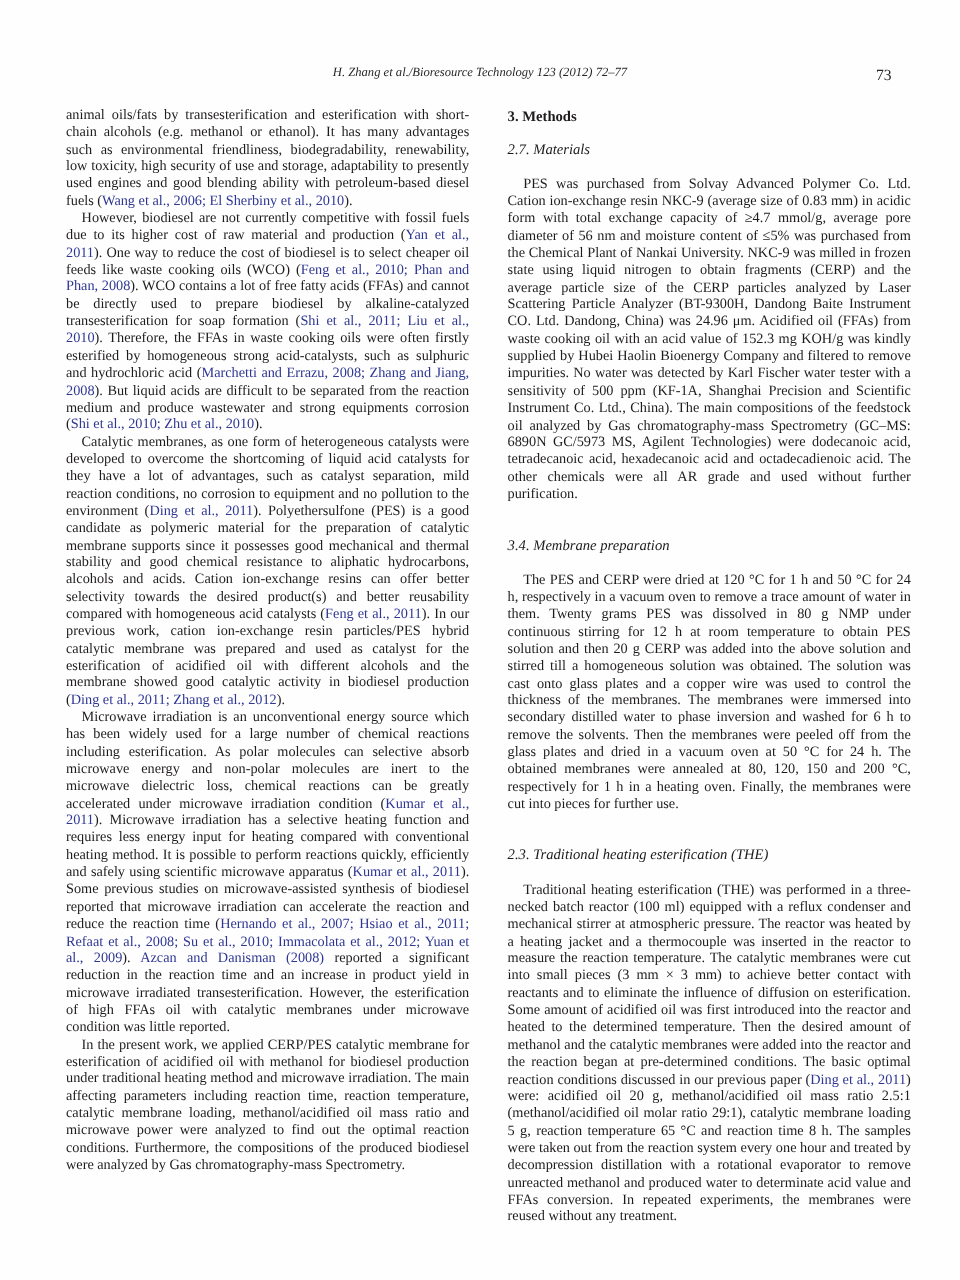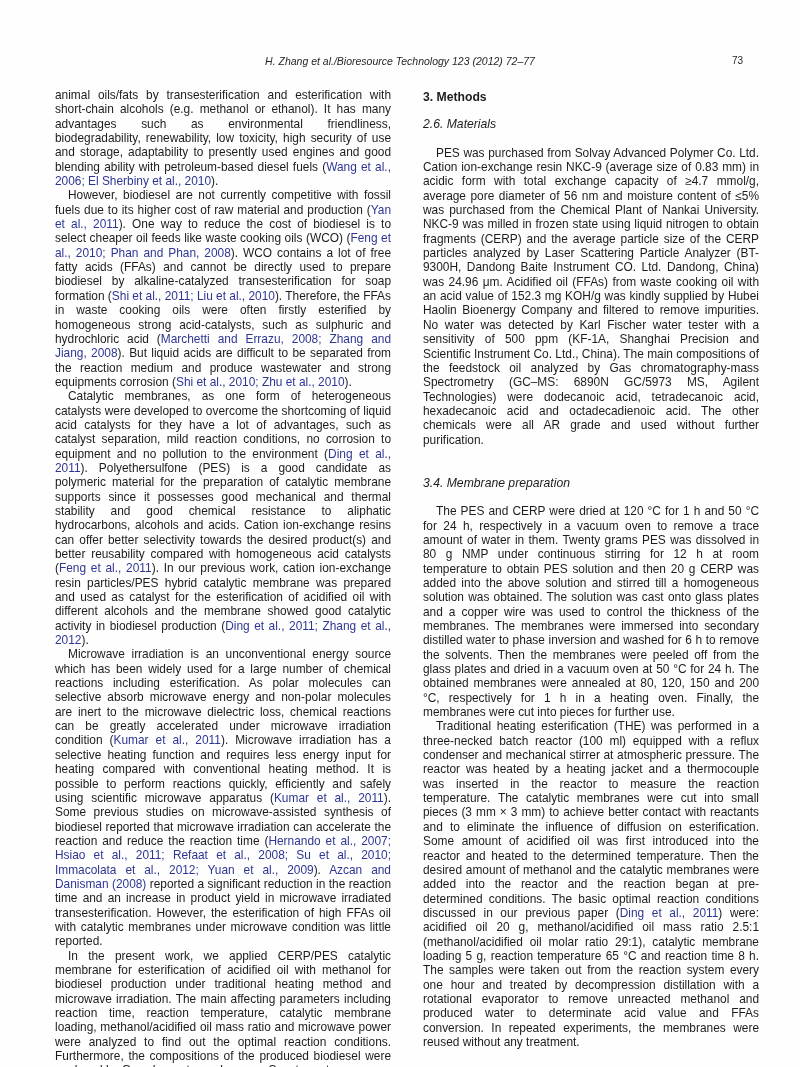--- a/index.html
+++ b/index.html
@@ -1,41 +1,41 @@
 <!DOCTYPE html>
 <html lang="en"><head>
 <meta charset="utf-8">
 <style>
   html, body { margin: 0; padding: 0; background: #ffffff; }
   .page {
     position: relative;
     width: 800px;
     height: 1067px;
     background: #fefefe;
-    font-family: Liberation Sans, sans-serif;
+    font-family: Liberation Serif, serif;
     color: #1e1b1c;
     overflow: hidden;
   }
   .running-header {
     position: absolute;
     top: 55px;
     left: 55px;
     right: 55px;
     height: 16px;
     font-size: 10.5px;
     text-align: center;
     color: #2a2627;
   }
   .running-title { font-style: italic; }
   .page-number {
     position: absolute;
     right: 2px;
     top: 0;
     font-style: normal;
-    font-size: 10px;
+    font-size: 13px;
   }
   .columns {
     position: absolute;
     top: 88px;
     left: 55px;
     display: flex;
     gap: 32px;
   }
   .col {
     width: 336px;
@@ -79,20 +79,21 @@
   <div class="columns">
     <div class="col" id="left-col">
         <p><span>animal oils/fats by transesterification and esterification with short-chain alcohols (e.g. methanol or ethanol). It has many advantages such as environmental friendliness, biodegradability, renewability, low toxicity, high security of use and storage, adaptability to presently used engines and good blending ability with petroleum-based diesel fuels (</span><span class="cite">Wang et al., 2006; El Sherbiny et al., 2010</span><span>).</span></p>
         <p class="indent"><span>However, biodiesel are not currently competitive with fossil fuels due to its higher cost of raw material and production (</span><span class="cite">Yan et al., 2011</span><span>). One way to reduce the cost of biodiesel is to select cheaper oil feeds like waste cooking oils (WCO) (</span><span class="cite">Feng et al., 2010; Phan and Phan, 2008</span><span>). WCO contains a lot of free fatty acids (FFAs) and cannot be directly used to prepare biodiesel by alkaline-catalyzed transesterification for soap formation (</span><span class="cite">Shi et al., 2011; Liu et al., 2010</span><span>). Therefore, the FFAs in waste cooking oils were often firstly esterified by homogeneous strong acid-catalysts, such as sulphuric and hydrochloric acid (</span><span class="cite">Marchetti and Errazu, 2008; Zhang and Jiang, 2008</span><span>). But liquid acids are difficult to be separated from the reaction medium and produce wastewater and strong equipments corrosion (</span><span class="cite">Shi et al., 2010; Zhu et al., 2010</span><span>).</span></p>
         <p class="indent"><span>Catalytic membranes, as one form of heterogeneous catalysts were developed to overcome the shortcoming of liquid acid catalysts for they have a lot of advantages, such as catalyst separation, mild reaction conditions, no corrosion to equipment and no pollution to the environment (</span><span class="cite">Ding et al., 2011</span><span>). Polyethersulfone (PES) is a good candidate as polymeric material for the preparation of catalytic membrane supports since it possesses good mechanical and thermal stability and good chemical resistance to aliphatic hydrocarbons, alcohols and acids. Cation ion-exchange resins can offer better selectivity towards the desired product(s) and better reusability compared with homogeneous acid catalysts (</span><span class="cite">Feng et al., 2011</span><span>). In our previous work, cation ion-exchange resin particles/PES hybrid catalytic membrane was prepared and used as catalyst for the esterification of acidified oil with different alcohols and the membrane showed good catalytic activity in biodiesel production (</span><span class="cite">Ding et al., 2011; Zhang et al., 2012</span><span>).</span></p>
         <p class="indent"><span>Microwave irradiation is an unconventional energy source which has been widely used for a large number of chemical reactions including esterification. As polar molecules can selective absorb microwave energy and non-polar molecules are inert to the microwave dielectric loss, chemical reactions can be greatly accelerated under microwave irradiation condition (</span><span class="cite">Kumar et al., 2011</span><span>). Microwave irradiation has a selective heating function and requires less energy input for heating compared with conventional heating method. It is possible to perform reactions quickly, efficiently and safely using scientific microwave apparatus (</span><span class="cite">Kumar et al., 2011</span><span>). Some previous studies on microwave-assisted synthesis of biodiesel reported that microwave irradiation can accelerate the reaction and reduce the reaction time (</span><span class="cite">Hernando et al., 2007; Hsiao et al., 2011; Refaat et al., 2008; Su et al., 2010; Immacolata et al., 2012; Yuan et al., 2009</span><span>). </span><span class="cite">Azcan and Danisman (2008)</span><span> reported a significant reduction in the reaction time and an increase in product yield in microwave irradiated transesterification. However, the esterification of high FFAs oil with catalytic membranes under microwave condition was little reported.</span></p>
         <p class="indent"><span>In the present work, we applied CERP/PES catalytic membrane for esterification of acidified oil with methanol for biodiesel production under traditional heating method and microwave irradiation. The main affecting parameters including reaction time, reaction temperature, catalytic membrane loading, methanol/acidified oil mass ratio and microwave power were analyzed to find out the optimal reaction conditions. Furthermore, the compositions of the produced biodiesel were analyzed by Gas chromatography-mass Spectrometry.</span></p>
       </div>
     <div class="col" id="right-col">
         <h2 class="h1">3. Methods</h2>
-        <h3 class="h2 first">2.6. Materials</h3>
+        <h3 class="h2 first">2.7. Materials</h3>
         <p class="indent"><span>PES was purchased from Solvay Advanced Polymer Co. Ltd. Cation ion-exchange resin NKC-9 (average size of 0.83 mm) in acidic form with total exchange capacity of ≥4.7 mmol/g, average pore diameter of 56 nm and moisture content of ≤5% was purchased from the Chemical Plant of Nankai University. NKC-9 was milled in frozen state using liquid nitrogen to obtain fragments (CERP) and the average particle size of the CERP particles analyzed by Laser Scattering Particle Analyzer (BT-9300H, Dandong Baite Instrument CO. Ltd. Dandong, China) was 24.96 μm. Acidified oil (FFAs) from waste cooking oil with an acid value of 152.3 mg KOH/g was kindly supplied by Hubei Haolin Bioenergy Company and filtered to remove impurities. No water was detected by Karl Fischer water tester with a sensitivity of 500 ppm (KF-1A, Shanghai Precision and Scientific Instrument Co. Ltd., China). The main compositions of the feedstock oil analyzed by Gas chromatography-mass Spectrometry (GC–MS: 6890N GC/5973 MS, Agilent Technologies) were dodecanoic acid, tetradecanoic acid, hexadecanoic acid and octadecadienoic acid. The other chemicals were all AR grade and used without further purification.</span></p>
         <h3 class="h2">3.4. Membrane preparation</h3>
         <p class="indent"><span>The PES and CERP were dried at 120 °C for 1 h and 50 °C for 24 h, respectively in a vacuum oven to remove a trace amount of water in them. Twenty grams PES was dissolved in 80 g NMP under continuous stirring for 12 h at room temperature to obtain PES solution and then 20 g CERP was added into the above solution and stirred till a homogeneous solution was obtained. The solution was cast onto glass plates and a copper wire was used to control the thickness of the membranes. The membranes were immersed into secondary distilled water to phase inversion and washed for 6 h to remove the solvents. Then the membranes were peeled off from the glass plates and dried in a vacuum oven at 50 °C for 24 h. The obtained membranes were annealed at 80, 120, 150 and 200 °C, respectively for 1 h in a heating oven. Finally, the membranes were cut into pieces for further use.</span></p>
+        <h3 class="h2">2.3. Traditional heating esterification (THE)</h3>
         <p class="indent"><span>Traditional heating esterification (THE) was performed in a three-necked batch reactor (100 ml) equipped with a reflux condenser and mechanical stirrer at atmospheric pressure. The reactor was heated by a heating jacket and a thermocouple was inserted in the reactor to measure the reaction temperature. The catalytic membranes were cut into small pieces (3 mm × 3 mm) to achieve better contact with reactants and to eliminate the influence of diffusion on esterification. Some amount of acidified oil was first introduced into the reactor and heated to the determined temperature. Then the desired amount of methanol and the catalytic membranes were added into the reactor and the reaction began at pre-determined conditions. The basic optimal reaction conditions discussed in our previous paper (</span><span class="cite">Ding et al., 2011</span><span>) were: acidified oil 20 g, methanol/acidified oil mass ratio 2.5:1 (methanol/acidified oil molar ratio 29:1), catalytic membrane loading 5 g, reaction temperature 65 °C and reaction time 8 h. The samples were taken out from the reaction system every one hour and treated by decompression distillation with a rotational evaporator to remove unreacted methanol and produced water to determinate acid value and FFAs conversion. In repeated experiments, the membranes were reused without any treatment.</span></p>
       </div>
   </div>
 </div>
 
 </body></html>

